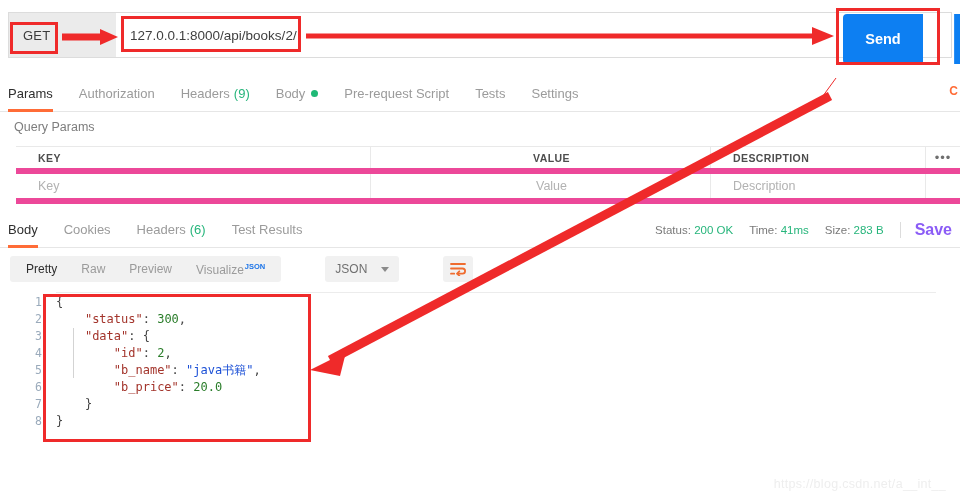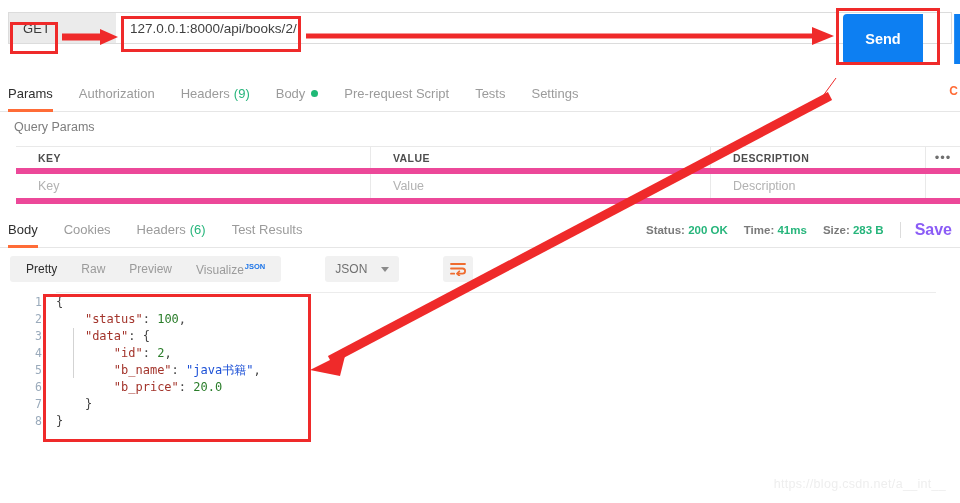--- a/index.html
+++ b/index.html
@@ -6,21 +6,21 @@
   html, body {
     width: 960px; height: 503px;
     background: #ffffff;
     font-family: "Liberation Sans", sans-serif;
     overflow: hidden;
   }
   #app { position: relative; width: 960px; height: 503px; background:#fff; }
 
   
   .req-bar {
-    position: absolute; left: 8px; top: 12px; width: 944px; height: 32px;
+    position: absolute; left: 8px; top: 12px; width: 944px; height: 46px;
     display: flex; align-items: stretch;
   }
   .method-box {
     width: 108px; background: #ebebeb; border: 1px solid #dcdcdc;
     border-right: none; display: flex; align-items: center; padding-left: 14px;
   }
   .method-label { font-size: 13px; color: #3b3b3b; letter-spacing: .2px; }
   .url-box {
     flex: 1; background: #ffffff; border: 1px solid #dcdcdc; border-left: none;
     display: flex; align-items: center; padding-left: 14px;
@@ -64,34 +64,34 @@
     position:absolute; right:2px; top:84px; font-size:12px; color:#ff6c37; font-weight:bold;
   }
 
   
   .qp-title { position:absolute; left:14px; top:120px; font-size:12.5px; color:#7d7d7d; }
   .tbl { position:absolute; left:16px; top:146px; width: 944px; }
   .tbl-row { display:flex; border-top:1px solid #e9e9e9; border-bottom:6px solid #ec4899; height:28px; }
   .tbl-row.body-row { border-top:none; height:30px; }
   .cell { display:flex; align-items:center; padding-left:22px; border-right:1px solid #e9e9e9;}
   .c-key { width: 355px; }
-  .c-val { width: 340px; }
+  .c-val { width: 340px; justify-content: center; }
   .c-desc { width: 215px; }
   .c-more { flex:1; border-right:none; justify-content:center; padding-left:0; }
   .th { font-size:10.5px; color:#4d4d4d; font-weight:bold; letter-spacing:.4px; }
   .td { font-size:12.5px; color:#b2b2b2; }
   .dots { color:#6f6f6f; letter-spacing:1px; font-size:13px; }
 
   
   .res-tabs {
     position:absolute; left:0; top:212px; width:960px; height:36px;
     border-bottom:1px solid #e6e6e6; display:flex; align-items:center; padding-left:8px;
   }
   .res-meta { position:absolute; right:8px; top:212px; height:36px; display:flex; align-items:center; font-size:11.5px;}
-  .meta-item { color:#7a7a7a; margin-left:16px;font-weight:bold; }
+  .meta-item { color:#7a7a7a; margin-left:16px; }
   .meta-val { color:#26b57b; }
   .meta-sep { width:1px;height:16px;background:#dcdcdc;margin-left:16px;}
   .save-link { color:#8b5cf6; font-weight:bold; font-size:16px; margin-left:14px; cursor:pointer;}
 
   
   .body-toolbar { position:absolute; left:10px; top:256px; display:flex; align-items:center;gap:34px; }
   .seg { background:#f1f1f1; border-radius:3px; height:26px; display:flex; align-items:center; padding:0 4px;}
   .seg-item { font-size:12px; color:#9b9b9b; padding:0 12px; cursor:pointer; position:relative;}
   .seg-item.active { color:#2e2e2e; }
   .beta { font-size:7.5px; color:#1a73e8; font-weight:bold; vertical-align:super; margin-left:1px;}
@@ -275,21 +275,21 @@
         <div class="gline">2</div>
         <div class="gline">3</div>
         <div class="gline">4</div>
         <div class="gline">5</div>
         <div class="gline">6</div>
         <div class="gline">7</div>
         <div class="gline">8</div>
       </div>
     <div class="code">
         <div class="cline"><span class="k-pun">{</span></div>
-        <div class="cline"><span class="k-pun">    </span><span class="k-key">"status"</span><span class="k-pun">: </span><span class="k-num">100</span><span class="k-pun">,</span></div>
+        <div class="cline"><span class="k-pun">    </span><span class="k-key">"status"</span><span class="k-pun">: </span><span class="k-num">300</span><span class="k-pun">,</span></div>
         <div class="cline"><span class="k-pun">    </span><span class="k-key">"data"</span><span class="k-pun">: {</span></div>
         <div class="cline"><span class="k-pun">        </span><span class="k-key">"id"</span><span class="k-pun">: </span><span class="k-num">2</span><span class="k-pun">,</span></div>
         <div class="cline"><span class="k-pun">        </span><span class="k-key">"b_name"</span><span class="k-pun">: </span><span class="k-str">"java书籍"</span><span class="k-pun">,</span></div>
         <div class="cline"><span class="k-pun">        </span><span class="k-key">"b_price"</span><span class="k-pun">: </span><span class="k-num">20.0</span></div>
         <div class="cline"><span class="k-pun">    }</span></div>
         <div class="cline"><span class="k-pun">}</span></div>
       </div>
     <div class="fold-bar"></div>
   </div>
 

